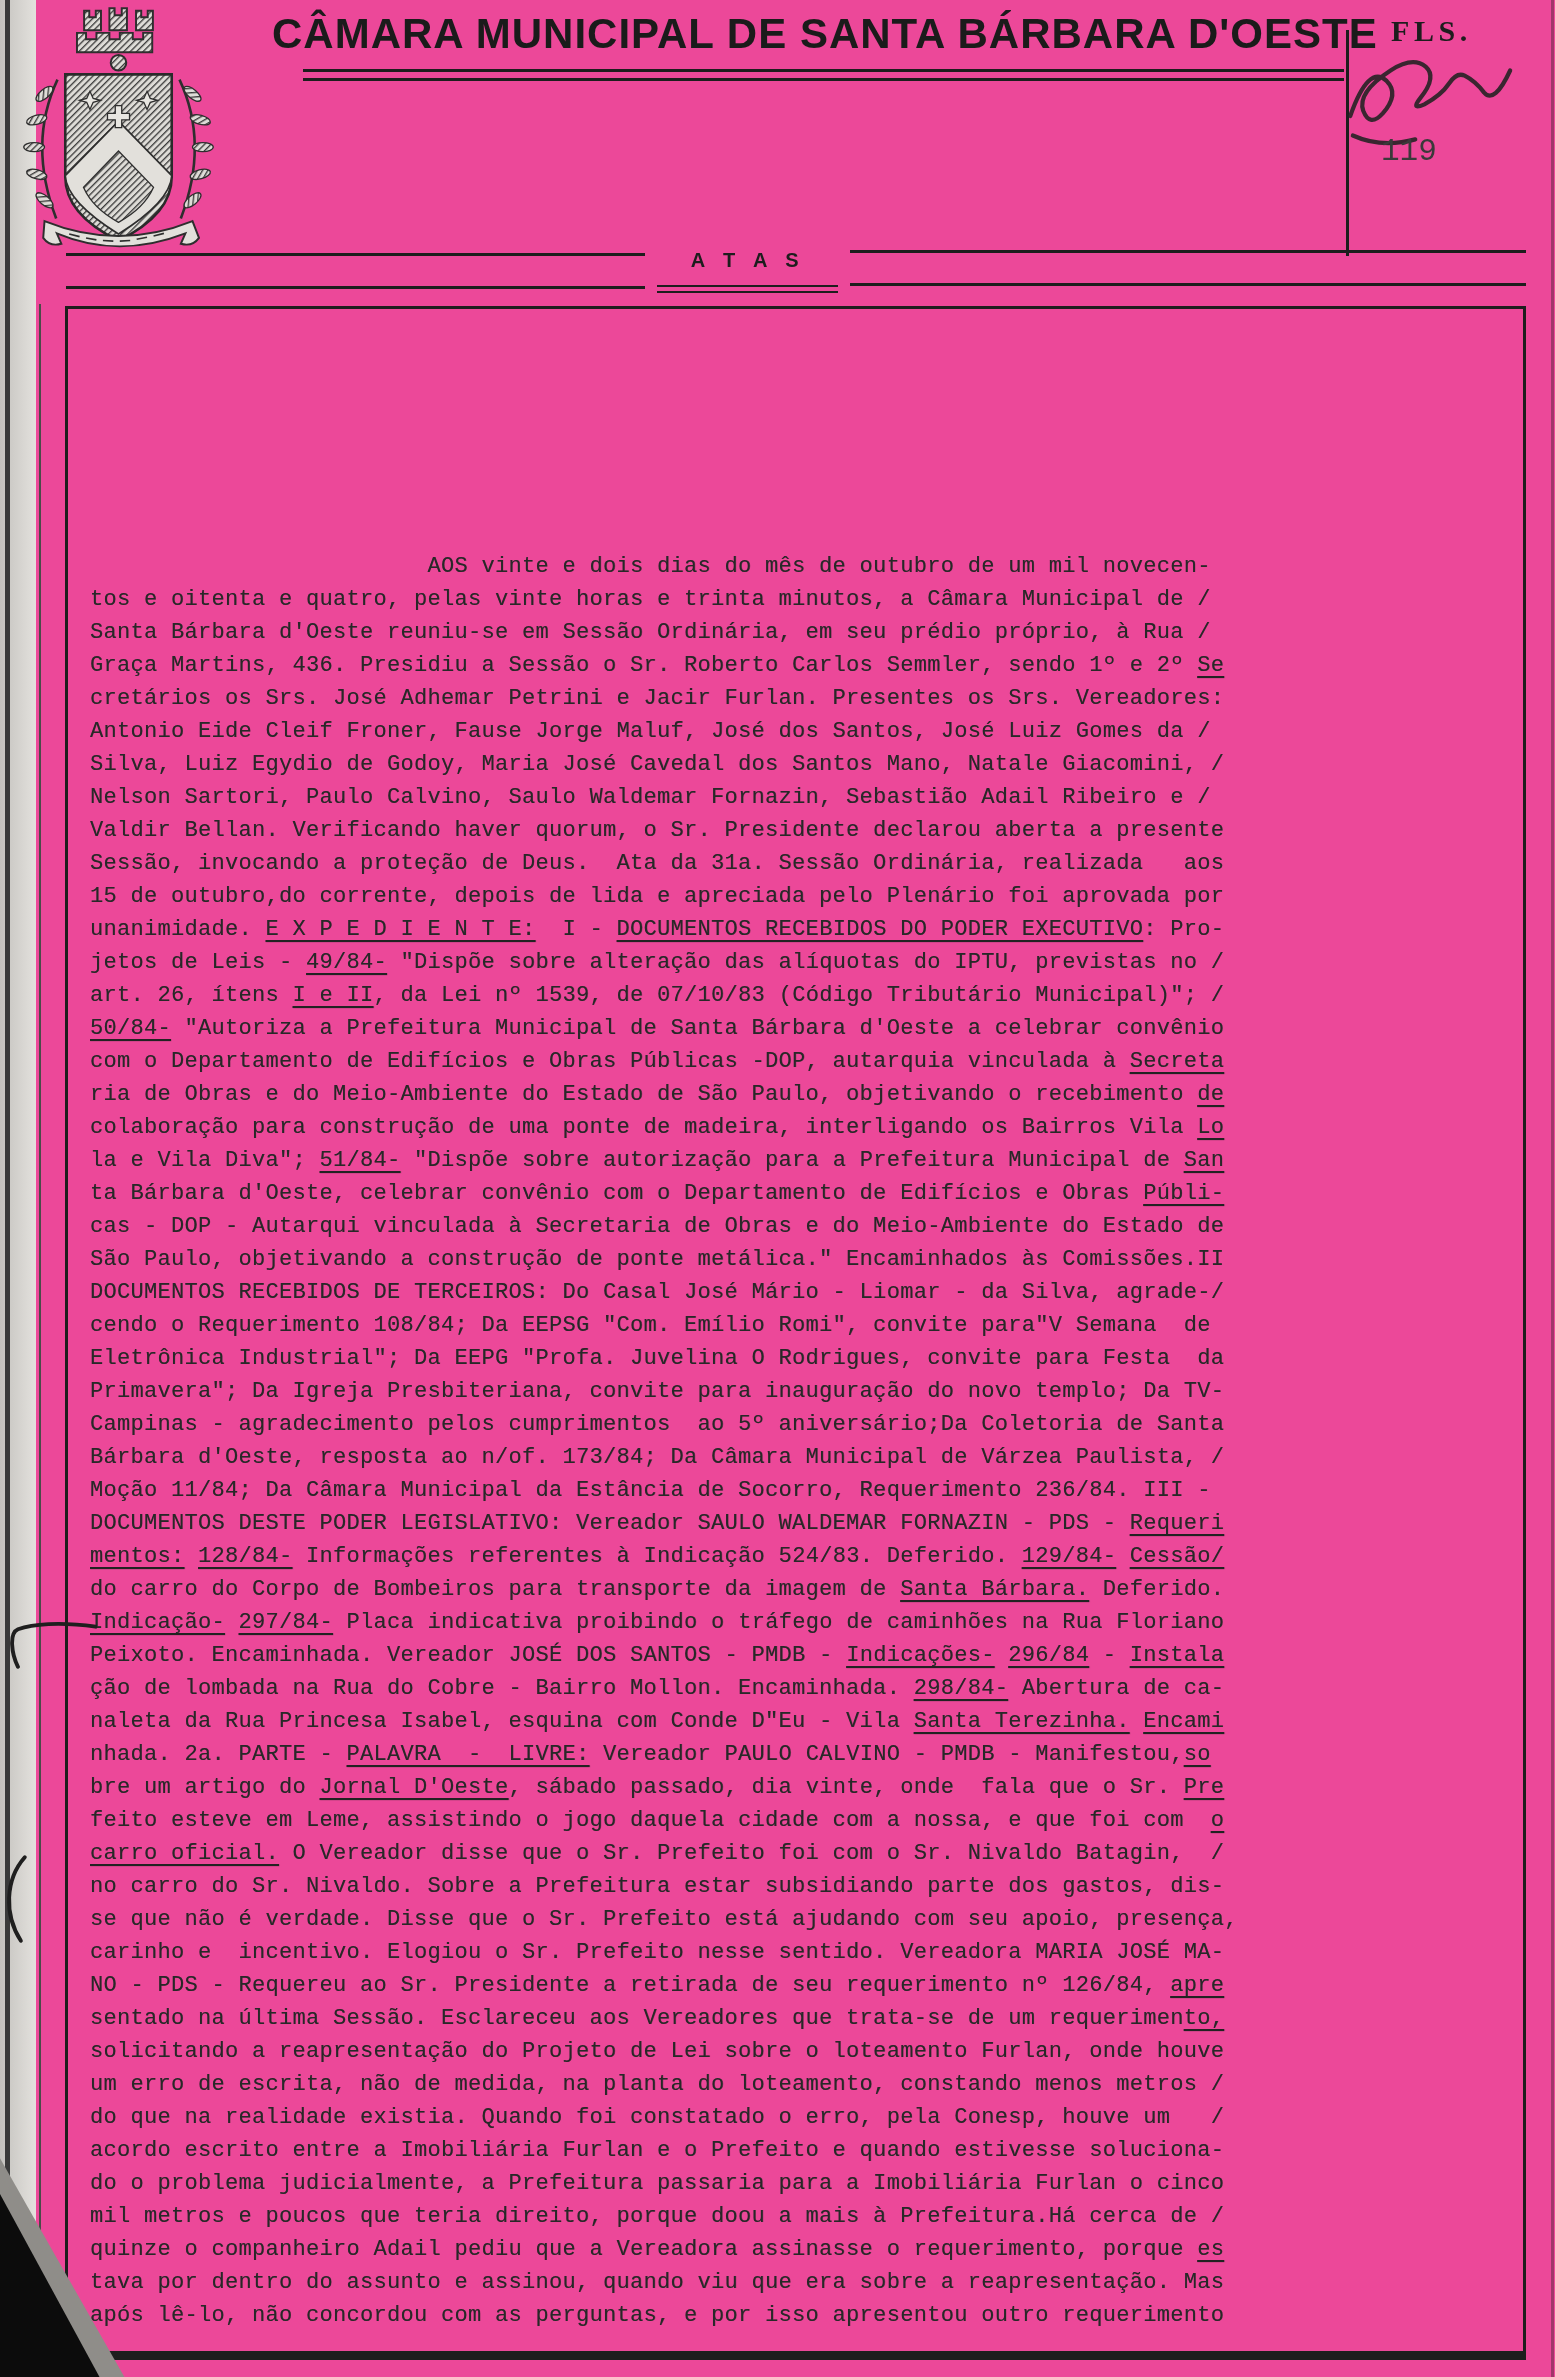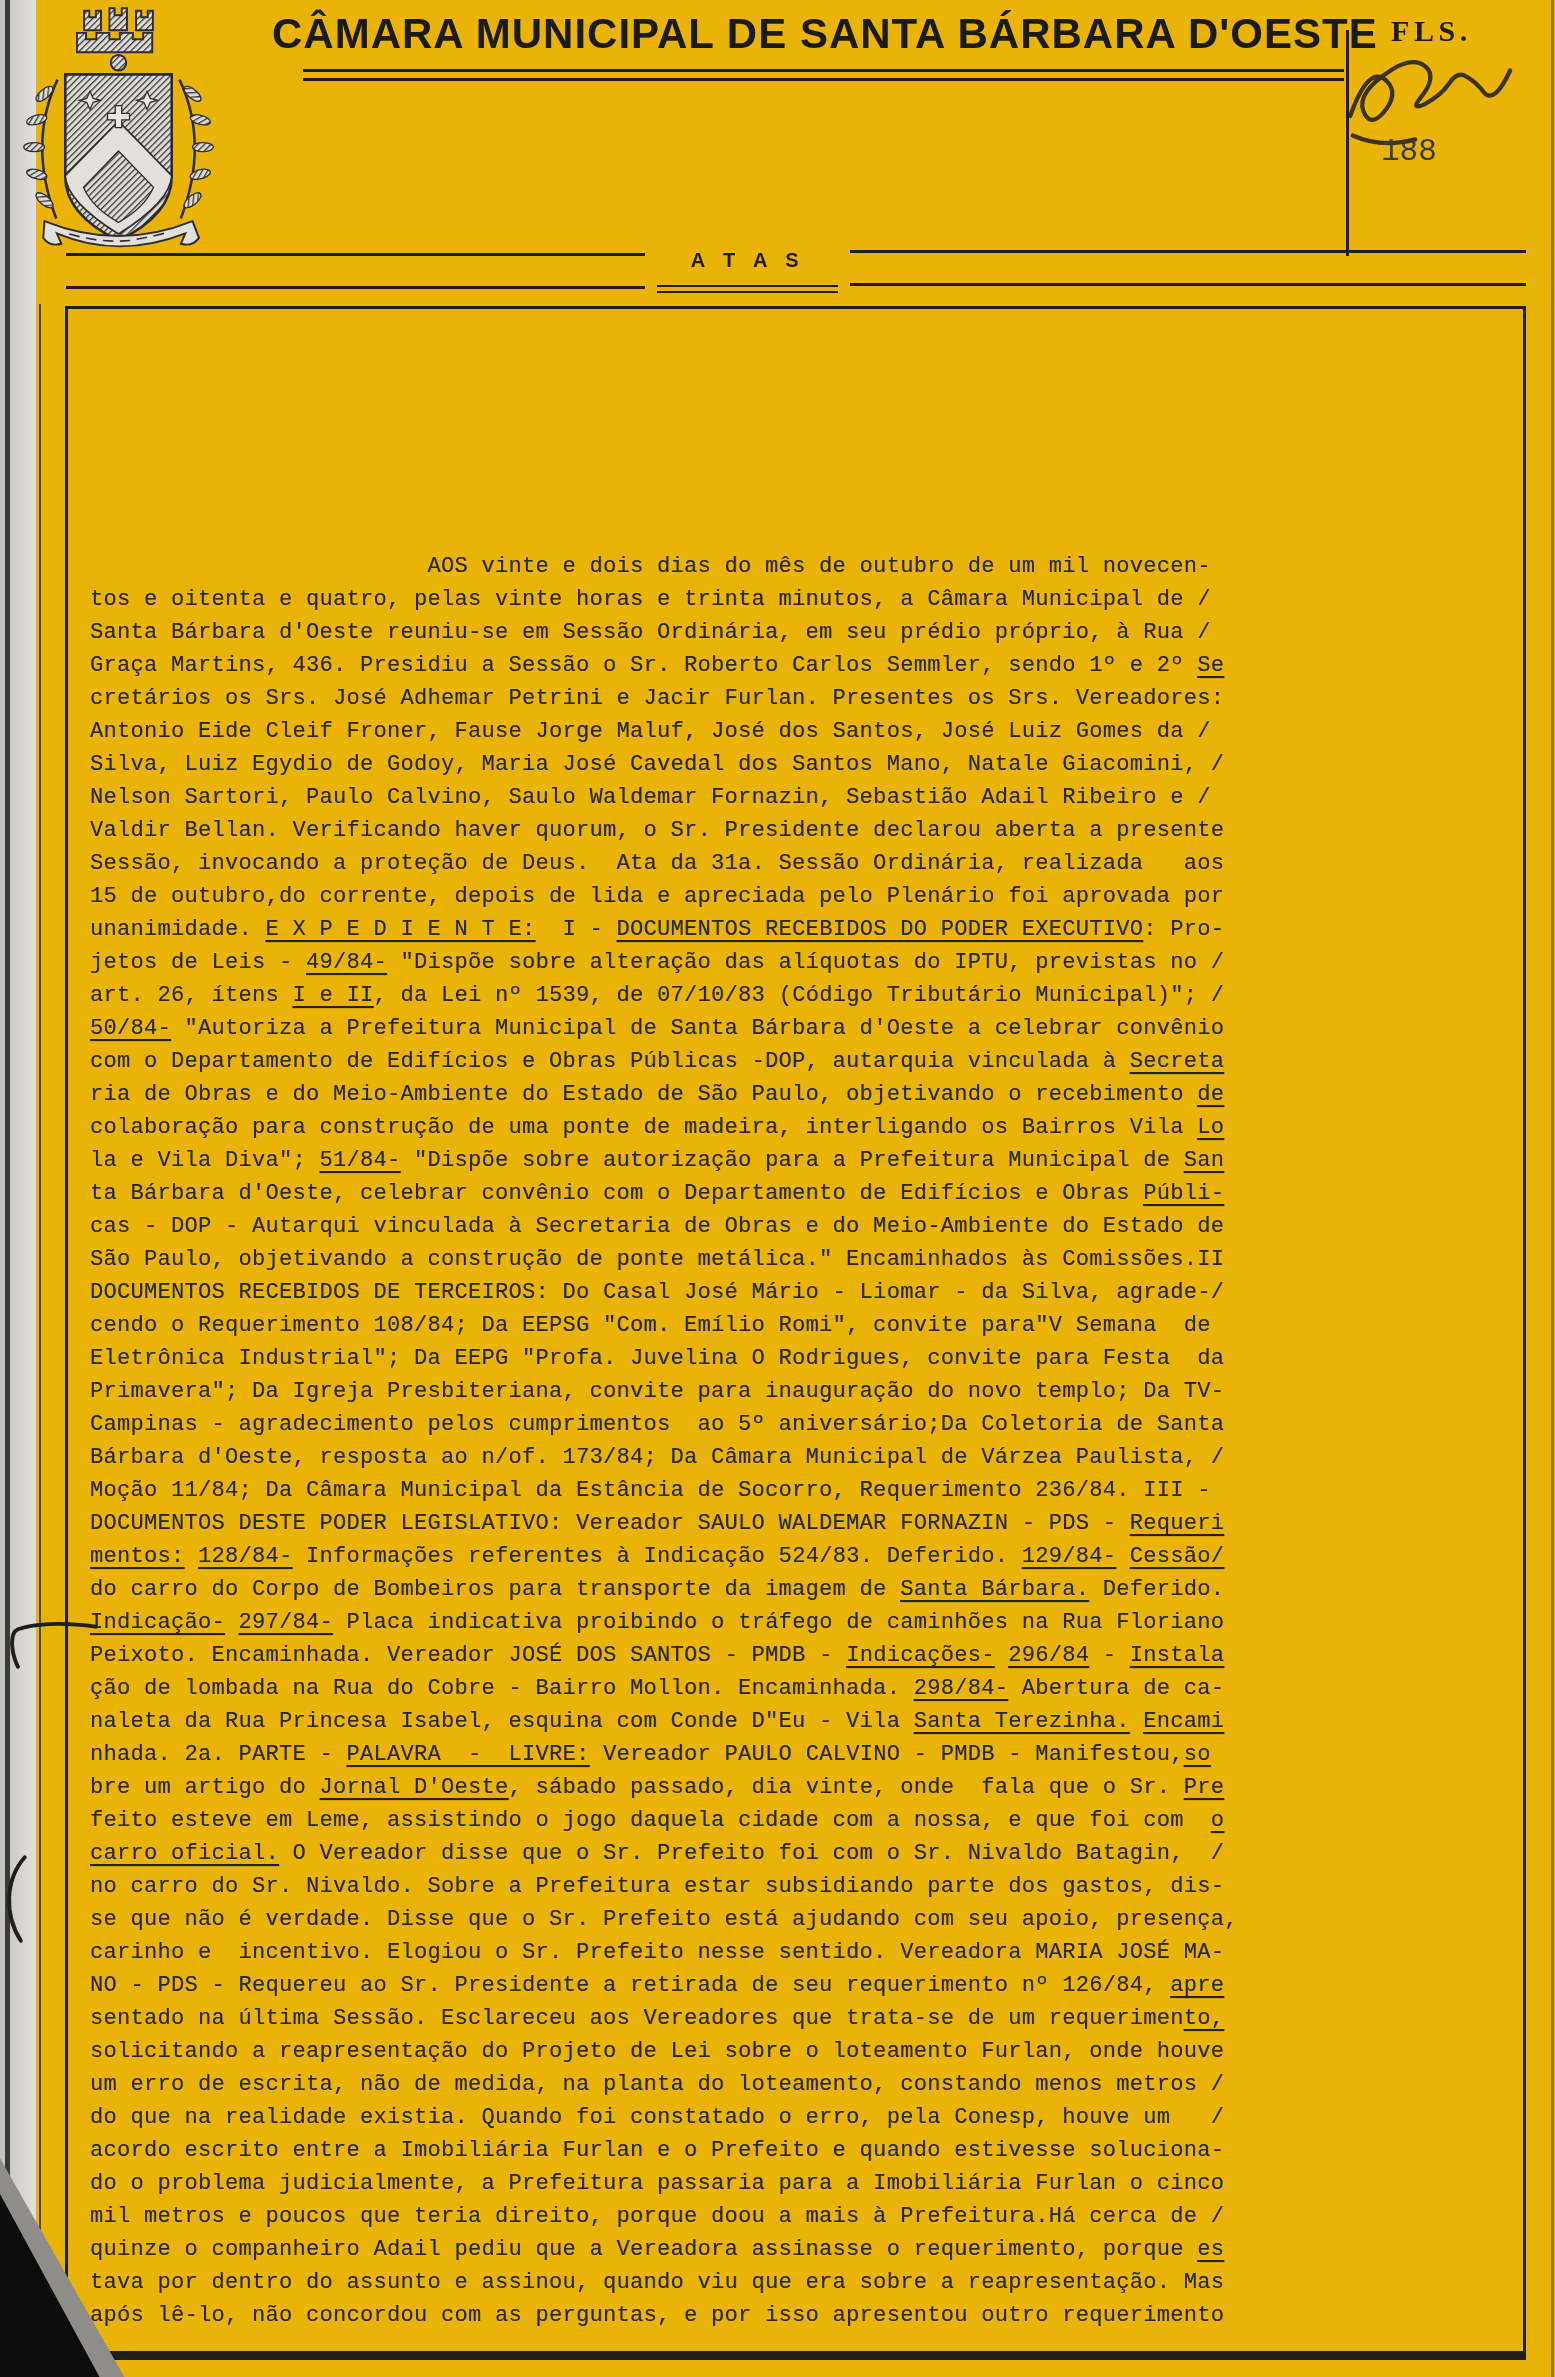--- a/index.html
+++ b/index.html
@@ -1,18 +1,18 @@
 <!DOCTYPE html>
 <html style="font-size:10.4px"><head>
 <meta charset="utf-8">
 <style>
   html,body{margin:0;padding:0;background:#9a9894;}
   .sheet{
     position:relative;width:1555px;height:2377px;
-    background:#eab308;overflow:hidden;
+    background:#ec4899;overflow:hidden;
     font-family:"Liberation Sans",sans-serif;color:#272727;
   }
   
   .spine-shadow{position:absolute;left:0;top:0;width:36px;height:100%;
     background:linear-gradient(to right,#c4c2be,#e3e1dd);}
   .spine-edge{position:absolute;left:4.6px;top:0;width:5.9px;height:2230px;background:#3a3a3a;}
   .page-curl{position:absolute;left:0;top:0;width:100%;height:100%;
     background:#0c0c0c;clip-path:polygon(0 92.3%,6.4% 100%,0 100%);}
   .curl-soft{position:absolute;left:0;top:0;width:100%;height:100%;
     background:#8f8d89;clip-path:polygon(0 90.8%,8% 100%,0 100%);}
@@ -130,21 +130,21 @@
   <div class="rule title-rule2"></div>
   <div class="rule header-divider"></div>
 
   <div class="fls-label">FLS.</div>
   <svg class="signature" viewBox="0 0 310 180">
     <g stroke="#222" stroke-width="6.5" fill="none" stroke-linecap="round" opacity=".88">
       <path d="M20,120 q28,-80 56,-54 q20,20 -6,50 q-20,22 -30,-4 q-10,-28 42,-62 q34,-22 54,-6 q18,16 -8,48 q-16,20 6,10 q26,-14 38,-32 q12,-18 24,-12 q16,8 30,26 q16,18 40,-34"></path>
       <path d="M24,150 q44,20 96,6"></path>
     </g>
   </svg>
-  <div class="page-number">188</div>
+  <div class="page-number">119</div>
 
   <div class="rule atas-l1"></div>
   <div class="rule atas-l2"></div>
   <div class="rule atas-r1"></div>
   <div class="rule atas-r2"></div>
   <div class="section-title">A T A S</div>
   <div class="rule atas-u1"></div>
   <div class="rule atas-u2"></div>
 
   <div class="minutes-frame"></div>

